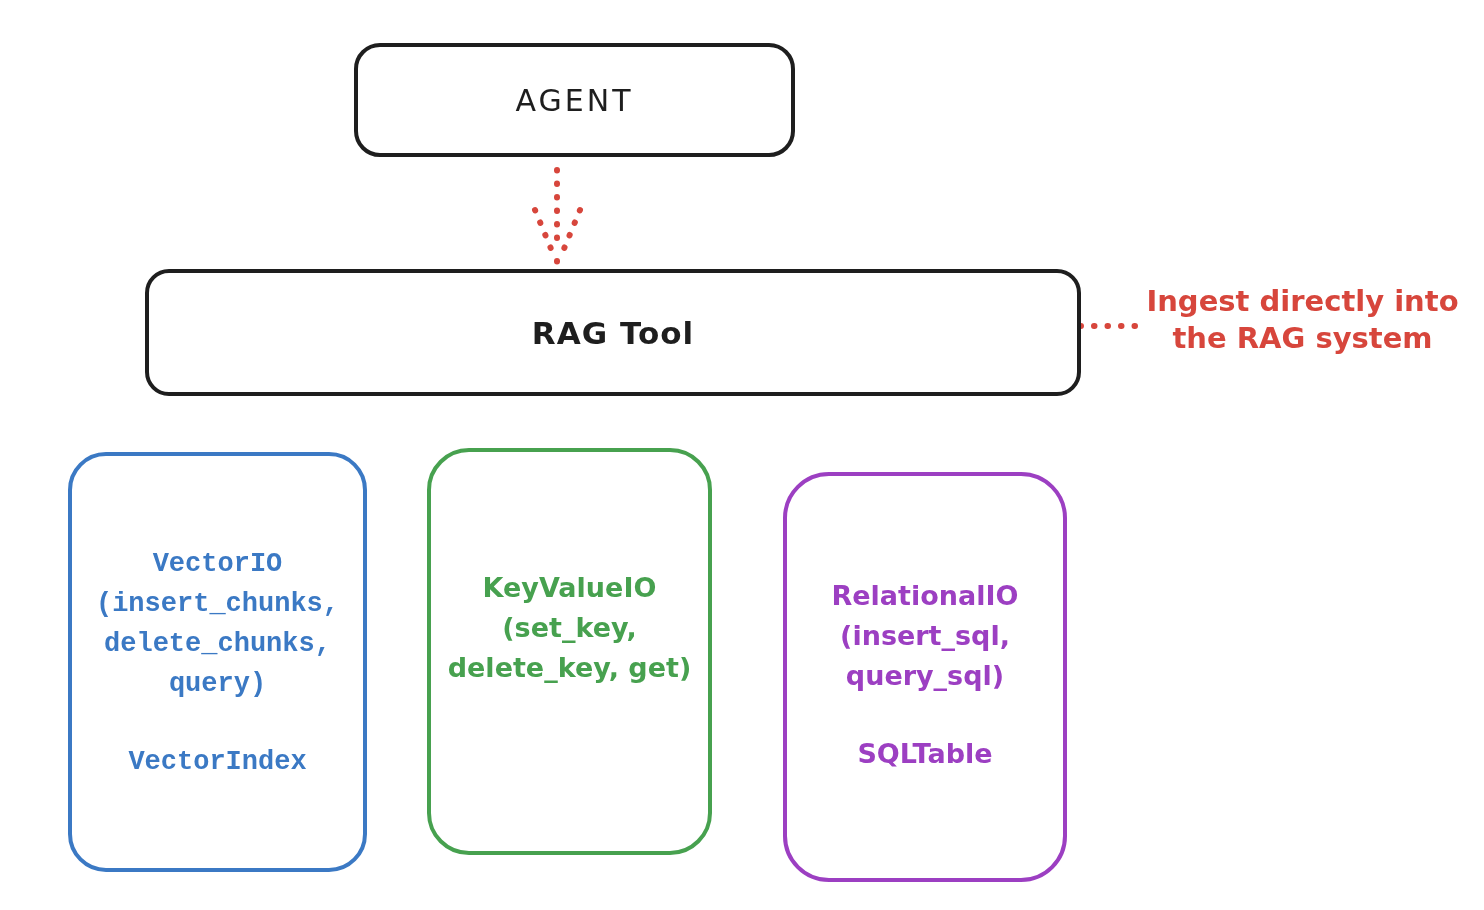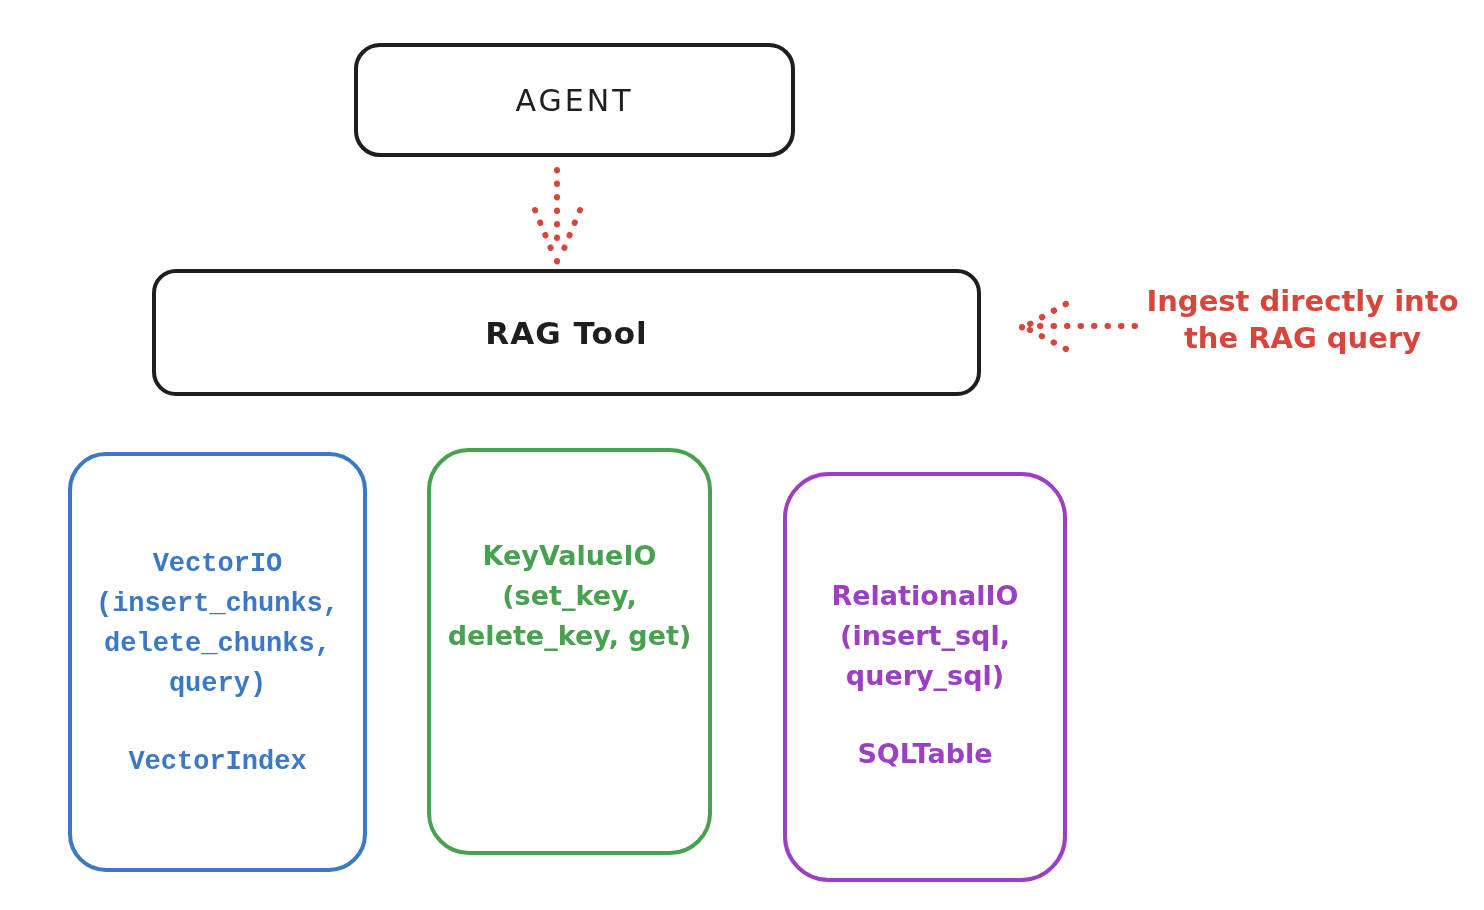--- a/index.html
+++ b/index.html
@@ -39,23 +39,23 @@
     left: 354px;
     top: 43px;
     width: 441px;
     height: 114px;
     border-radius: 26px;
     font-size: 30px;
     font-weight: normal;
     letter-spacing: 3px;
   }
   .rag-box {
-    left: 152px;
+    left: 145px;
     top: 269px;
-    width: 829px;
+    width: 936px;
     height: 127px;
     border-radius: 24px;
     font-size: 31px;
     font-weight: 600;
     letter-spacing: 1px;
     text-align: right;
   }
   .storage {
     border-width: 4px;
     border-style: solid;
@@ -77,21 +77,21 @@
     color: #3b79c4;
   }
   .keyvalueio-box {
     left: 427px;
     top: 448px;
     width: 285px;
     height: 407px;
     border-radius: 42px;
     border-color: #47a14f;
     color: #47a14f;
-    padding-top: 84px;
+    padding-top: 116px;
   }
   .relationalio-box {
     left: 783px;
     top: 447px;
     width: 284px;
     height: 410px;
     border-radius: 46px;
     border-color: #9c3fc2;
     color: #9c3fc2;
     padding-top: 100px;
@@ -131,21 +131,21 @@
   <div class="box node-black agent-box">
     <span>AGENT</span>
   </div>
 
   <div class="box node-black rag-box">
     <span>RAG Tool</span>
   </div>
 
   <div class="annotation" style="color: rgb(215, 70, 60);">
     <div>Ingest directly into</div>
-    <div>the RAG query</div>
+    <div>the RAG system</div>
   </div>
 
   <div class="box storage vectorio-box" style="color: rgb(59, 121, 196); border-color: rgb(59, 121, 196); font-family: Liberation Mono, monospace;">
     <div>
       <div>VectorIO</div>
       <div>(insert_chunks,</div>
       <div>delete_chunks,</div>
       <div>query)</div>
     </div>
     <div class="index-label">VectorIndex</div>

